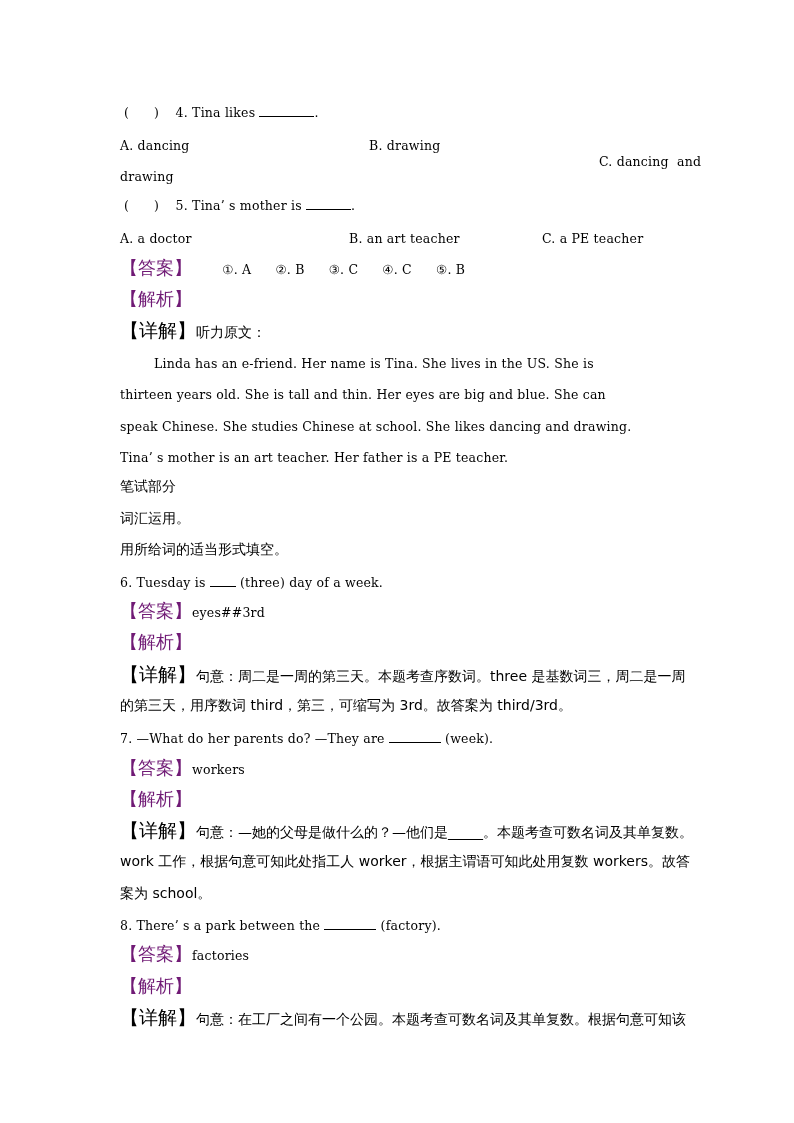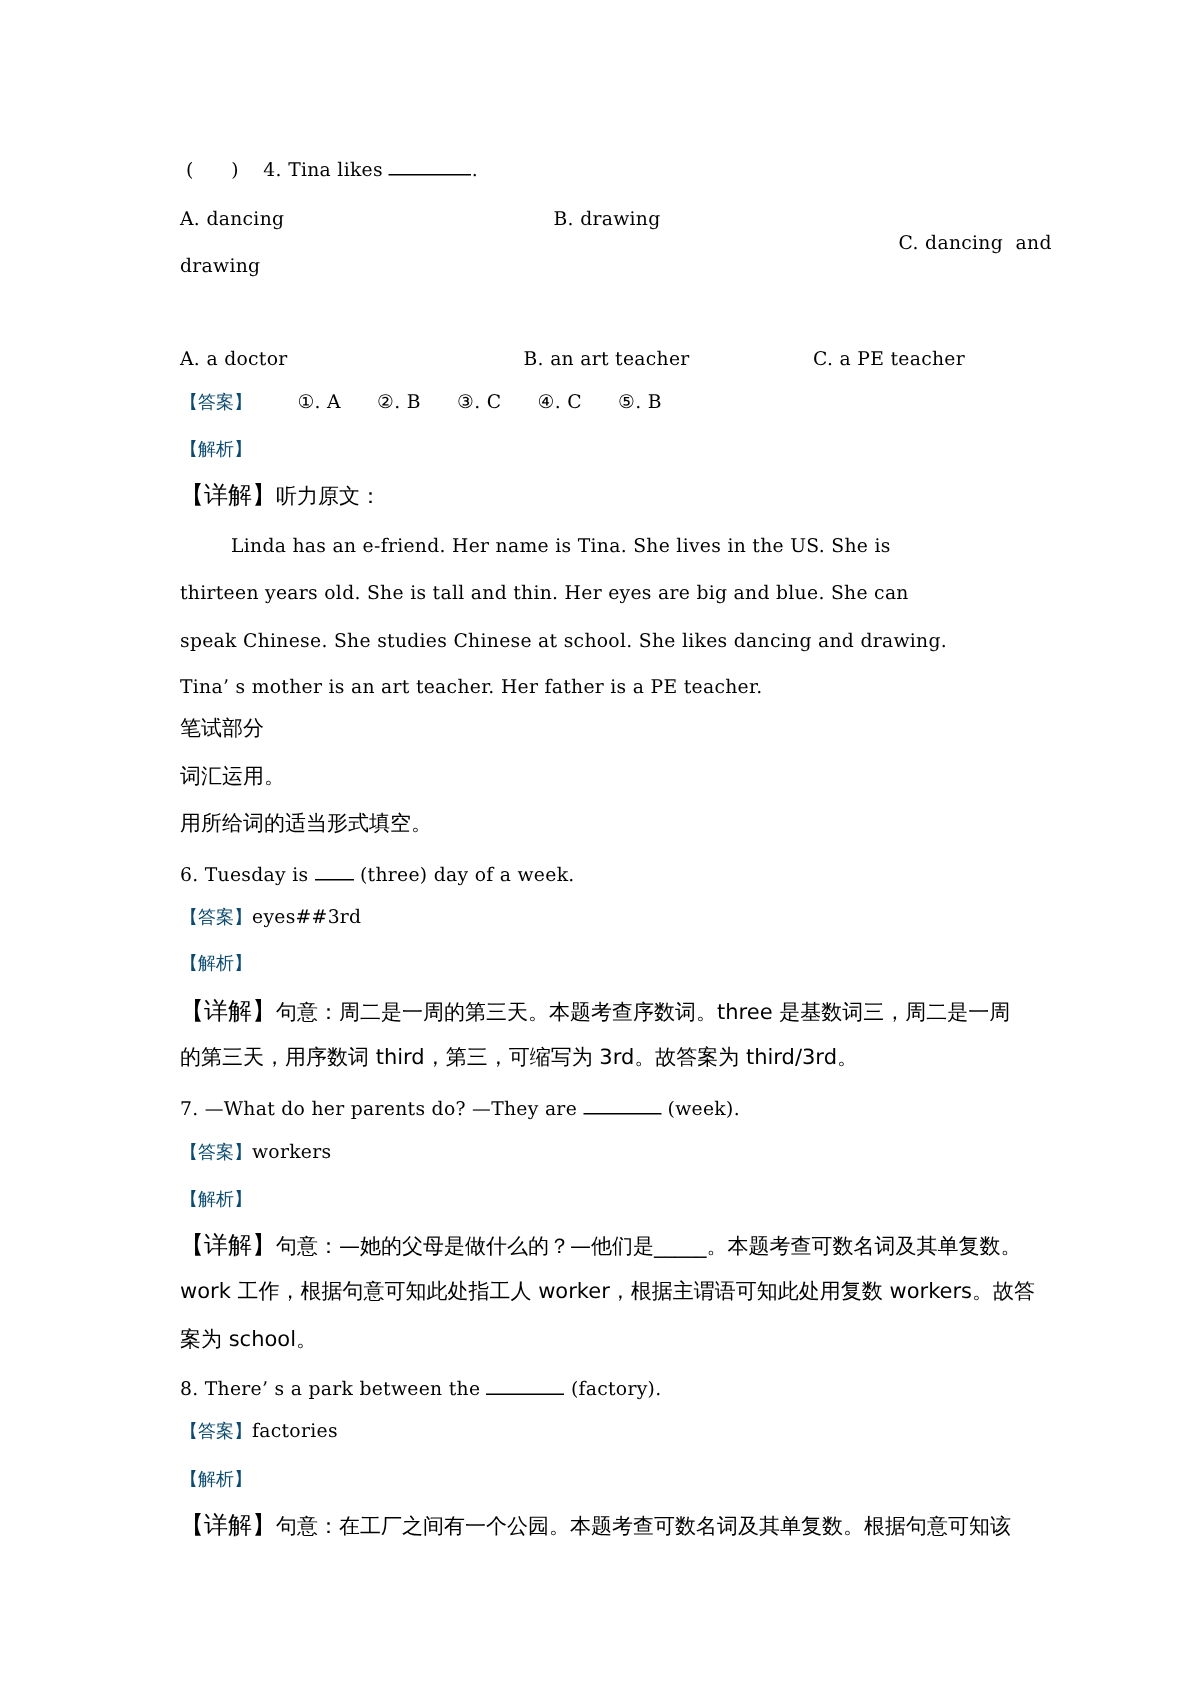--- a/index.html
+++ b/index.html
@@ -32,27 +32,27 @@
   .mono {
     font-family: "DejaVu Serif", "Liberation Serif", serif;
     font-size: 12.5px;
     letter-spacing: 0.2px;
   }
   .cn {
     font-family: "DejaVu Sans", sans-serif;
     font-size: 14px;
   }
   .blue {
-    color: #0c4a6e;
+    color: #701a75;
     font-family: "DejaVu Sans", sans-serif;
-    font-size: 12px;
+    font-size: 18px;
   }
   .bracket-label {
     font-family: "DejaVu Sans", sans-serif;
-    font-size: 16px;
+    font-size: 19px;
     color: #000;
   }
   .blank {
     display: inline-block;
     border-bottom: 1px solid #000;
     height: 11px;
     vertical-align: baseline;
   }
   .opt {
     position: absolute;
@@ -85,20 +85,27 @@
     </span>
     <span class="opt" style="left:249px;">
       <span>B.</span> <span>drawing</span>
     </span>
     <span class="opt" style="left:454px; white-space:pre;">
       <span>C.</span> <span>dancing  and</span>
     </span>
   </div>
   <div class="line mono" style="top:169px;">drawing</div>
 
+  <div class="line mono" style="top:198px; left:124px;">
+    <span style="white-space:pre;">(      )</span>
+    <span style="display:inline-block;width:8px;"></span>
+    <span>5.</span>
+    <span>Tina’ s mother is</span>
+    <span class="blank" style="width:45px;"></span><span>.</span>
+  </div>
 
   <div class="line mono" style="top:231px; left:120px; width:556px; height:16px;">
     <span class="opt" style="left:0;">
       <span>A.</span> <span>a doctor</span>
     </span>
     <span class="opt" style="left:229px;">
       <span>B.</span> <span>an art teacher</span>
     </span>
     <span class="opt" style="left:422px;">
       <span>C.</span> <span>a PE teacher</span>

